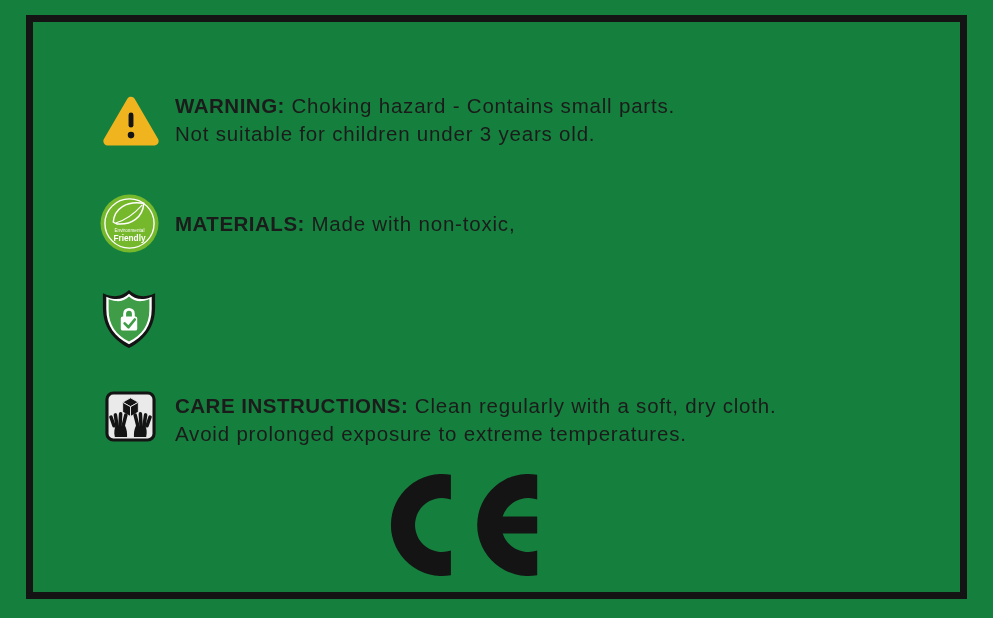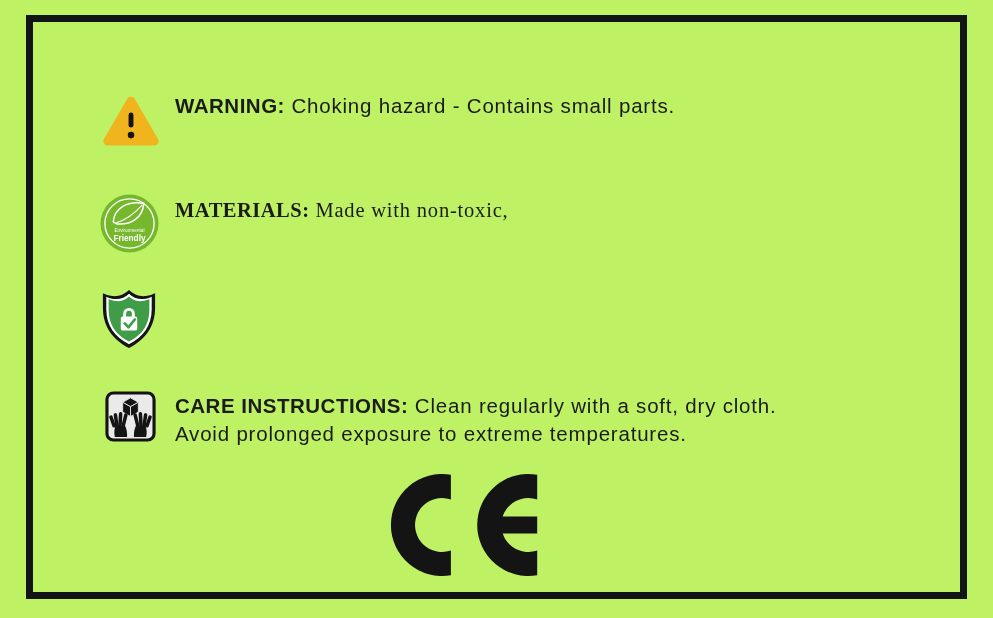--- a/index.html
+++ b/index.html
@@ -1,29 +1,29 @@
 <!DOCTYPE html>
 <html style="--frame_black: #141414; --text_black: #1b1b1b; --warning_yellow: #F0B41E; --eco_green: #76B82C; --shield_green: #3F9C47; --care_gray: #EAEAEA;"><head>
 <meta charset="utf-8">
 <style>
   html,body{margin:0;padding:0;background:#ffffff;}
   body{width:993px;height:618px;overflow:hidden;}
   .canvas{position:relative;width:993px;height:618px;
-          font-family:"Liberation Sans",sans-serif;color:#1b1b1b;background:#bef264;}
+          font-family:"Liberation Sans",sans-serif;color:#1b1b1b;background:#15803d;}
   .frame{position:absolute;left:26px;top:15px;width:941px;height:584px;
          border:7px solid var(--frame_black,#141414);box-sizing:border-box;}
   .icon{position:absolute;}
   .icon svg{display:block;width:100%;height:100%;}
   .text{position:absolute;left:175px;margin:0;font-size:20.5px;line-height:28px;
         letter-spacing:0.8px;white-space:nowrap;}
   .lbl{font-weight:bold;letter-spacing:0.5px;}
   .icon-warning{left:101px;top:93px;width:60px;height:57px;}
   .text-warning{top:92px;}
   .icon-eco{left:100px;top:194px;width:59px;height:59px;}
-  .text-eco{top:196px;font-family:Liberation Serif, serif;}
+  .text-eco{top:210px;}
   .icon-shield{left:100px;top:287px;width:58px;height:64px;}
   .text-shield{top:292px;}
   .icon-care{left:105px;top:391px;width:51px;height:51px;}
   .text-care{top:392px;}
   .ce{position:absolute;left:390px;top:473px;width:148px;height:104px;}
   .ce svg{display:block;width:100%;height:100%;}
   .eco-t1{font-family:"Liberation Sans",sans-serif;font-size:4.6px;fill:#ffffff;letter-spacing:0.1px;}
   .eco-t2{font-family:"Liberation Sans",sans-serif;font-size:8.4px;font-weight:bold;fill:#ffffff;}
 </style>
 </head>
@@ -36,20 +36,21 @@
   <div class="icon icon-warning">
     <svg viewBox="0 0 64 58" aria-hidden="true">
       <path d="M32 7 L57 50 L7 50 Z" style="fill:var(--warning_yellow,#F0B41E);stroke:var(--warning_yellow,#F0B41E);" stroke-width="9" stroke-linejoin="round"></path>
       <rect x="29.4" y="19.5" width="5.2" height="16" rx="2.6" fill="#141414"></rect>
       <circle cx="32" cy="43.5" r="3.5" fill="#141414"></circle>
     </svg>
   </div>
   <p class="text text-warning">
     <strong class="lbl">WARNING:</strong>
     <span>Choking hazard - Contains small parts.</span><br>
+    <span>Not suitable for children under 3 years old.</span>
   </p>
 
   <div class="icon icon-eco">
     <svg viewBox="0 0 60 60" aria-hidden="true">
       <circle cx="30" cy="30" r="29.5" style="fill:var(--eco_green,#76B82C);"></circle>
       <circle cx="30" cy="30" r="25" fill="none" stroke="#ffffff" stroke-width="1.4"></circle>
       <path d="M13.5 28.5 C14.5 15 27 6.5 44.5 9.5 C43.5 24 32 31.5 17.5 30.5 C16 30 14.5 29.4 13.5 28.5 Z" fill="none" stroke="#ffffff" stroke-width="1.5"></path>
       <path d="M16 29.5 C24 27 35 20 43 11" fill="none" stroke="#ffffff" stroke-width="1.1"></path>
       <text class="eco-t1" x="30" y="38.4" text-anchor="middle">Environmental</text>
       <text class="eco-t2" x="30" y="47.6" text-anchor="middle">Friendly</text>

